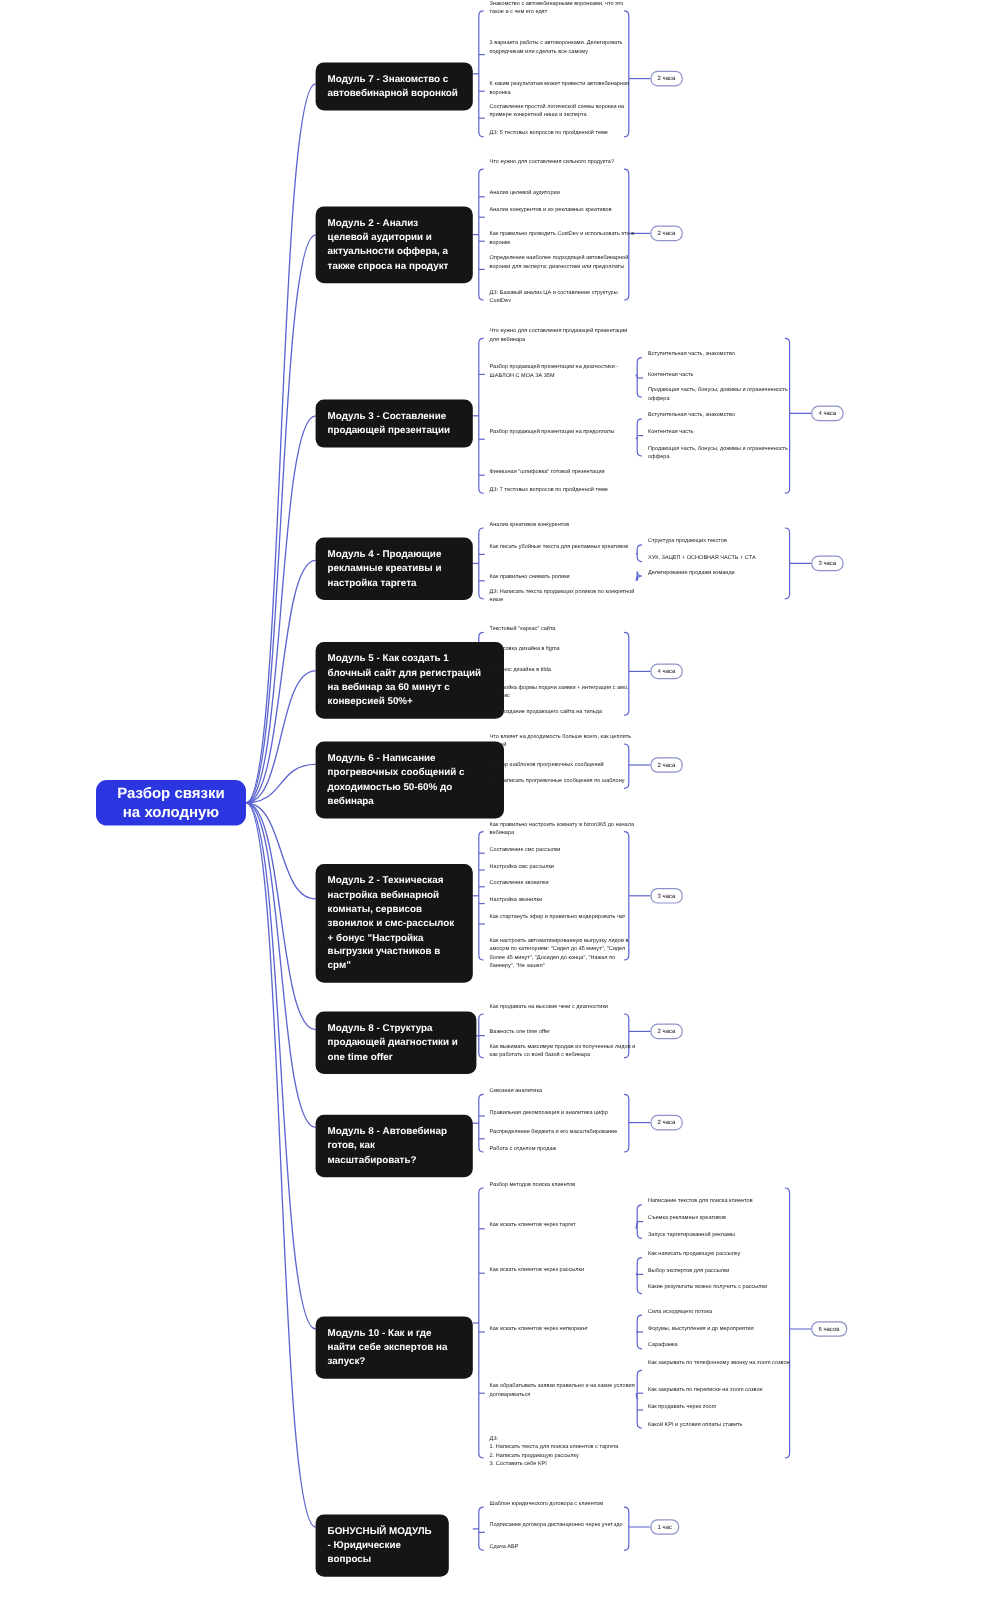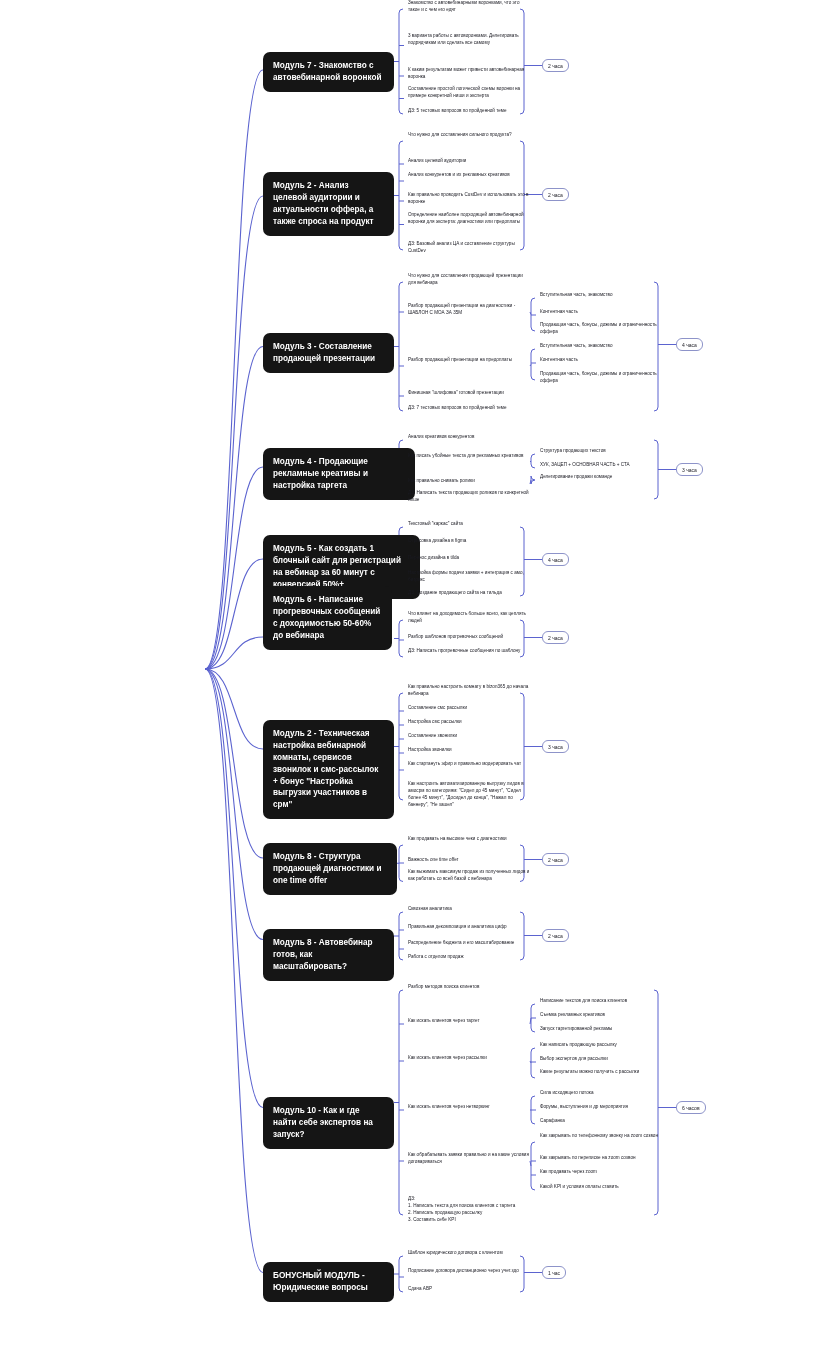--- a/index.html
+++ b/index.html
@@ -173,20 +173,21 @@
       <path d="M654,990 Q658,990 658,994 L658,1211 Q658,1215 654,1215" fill="none" stroke="#5b63cf" stroke-width="1"></path>
       <path d="M658,1107.5 L676,1107.5" fill="none" stroke="#5b63cf" stroke-width="1"></path>
       <path d="M205,669 C236.9,669 231.1,1272.5 263,1272.5" fill="none" stroke="#5b63cf" stroke-width="1.1"></path>
       <path d="M403,1256 Q399,1256 399,1260 L399,1288 Q399,1292 403,1292" fill="none" stroke="#5b63cf" stroke-width="1"></path>
       <path d="M399,1277 L404,1277" fill="none" stroke="#5b63cf" stroke-width="1"></path>
       <path d="M399,1274 L394,1274" fill="none" stroke="#5b63cf" stroke-width="1"></path>
       <path d="M520,1256 Q524,1256 524,1260 L524,1288 Q524,1292 520,1292" fill="none" stroke="#5b63cf" stroke-width="1"></path>
       <path d="M524,1272.5 L542,1272.5" fill="none" stroke="#5b63cf" stroke-width="1"></path>
     </svg>
 
+  <div class="root-node" style="left: 80px; top: 650px; width: 125px; height: 38px;">Разбор связки на холодную</div>
 
   <div id="nodes-host">
       <div class="module-node" style="left: 263px; top: 52px; width: 131px; min-height: 36px;">
         <span>Модуль 7 - Знакомство с автовебинарной воронкой</span>
       </div>
       <div class="leaf" style="left: 404px; top: 0px; width: 128px;">Знакомство с автовебинарными воронками, что это такое и с чем его едят</div>
       <div class="leaf" style="left: 404px; top: 33px; width: 128px;">3 варианта работы с автоворонками. Делегировать подрядчикам или сделать все самому</div>
       <div class="leaf" style="left: 404px; top: 67px; width: 128px;">К каким результатам может привести автовебинарная воронка</div>
       <div class="leaf" style="left: 404px; top: 86px; width: 128px;">Составление простой логической схемы воронки на примере конкретной ниши и эксперта</div>
       <div class="leaf" style="left: 404px; top: 108px; width: 128px;">ДЗ: 5 тестовых вопросов по пройденной теме</div>
@@ -209,41 +210,41 @@
       <div class="leaf" style="left: 536px; top: 292px; width: 126px;">Вступительная часть, знакомство</div>
       <div class="leaf" style="left: 536px; top: 309px; width: 126px;">Контентная часть</div>
       <div class="leaf" style="left: 536px; top: 322px; width: 126px;">Продающая часть, бонусы, дожимы и ограниченность оффера</div>
       <div class="leaf" style="left: 404px; top: 357px; width: 128px;">Разбор продающей презентации на предоплаты</div>
       <div class="leaf" style="left: 536px; top: 343px; width: 126px;">Вступительная часть, знакомство</div>
       <div class="leaf" style="left: 536px; top: 357px; width: 126px;">Контентная часть</div>
       <div class="leaf" style="left: 536px; top: 371px; width: 126px;">Продающая часть, бонусы, дожимы и ограниченность оффера</div>
       <div class="leaf" style="left: 404px; top: 390px; width: 128px;">Финишная "шлифовка" готовой презентации</div>
       <div class="leaf" style="left: 404px; top: 405px; width: 128px;">ДЗ: 7 тестовых вопросов по пройденной теме</div>
       <div class="badge" style="left: 676px; top: 338px;">4 часа</div>
-      <div class="module-node" style="left: 263px; top: 448px; width: 152px; min-height: 38px;">
+      <div class="module-node" style="left: 263px; top: 448px; width: 131px; min-height: 38px;">
         <span>Модуль 4 - Продающие рекламные креативы и настройка таргета</span>
       </div>
       <div class="leaf" style="left: 404px; top: 434px; width: 128px;">Анализ креативов конкурентов</div>
       <div class="leaf" style="left: 404px; top: 453px; width: 128px;">Как писать убойные текста для рекламных креативов</div>
       <div class="leaf" style="left: 536px; top: 448px; width: 126px;">Структура продающих текстов</div>
       <div class="leaf" style="left: 536px; top: 462px; width: 126px;">ХУК, ЗАЦЕП + ОСНОВНАЯ ЧАСТЬ + СТА</div>
       <div class="leaf" style="left: 404px; top: 478px; width: 128px;">Как правильно снимать ролики</div>
       <div class="leaf" style="left: 536px; top: 474px; width: 126px;">Делегирование продажи команде</div>
       <div class="leaf" style="left: 404px; top: 490px; width: 128px;">ДЗ: Написать текста продающих роликов по конкретной нише</div>
       <div class="badge" style="left: 676px; top: 463px;">3 часа</div>
       <div class="module-node" style="left: 263px; top: 535px; width: 157px; min-height: 48px;">
         <span>Модуль 5 - Как создать 1 блочный сайт для регистраций на вебинар за 60 минут с конверсией 50%+</span>
       </div>
       <div class="leaf" style="left: 404px; top: 521px; width: 128px;">Текстовый "каркас" сайта</div>
       <div class="leaf" style="left: 404px; top: 538px; width: 128px;">Отрисовка дизайна в figma</div>
       <div class="leaf" style="left: 404px; top: 555px; width: 128px;">Перенос дизайна в tilda</div>
       <div class="leaf" style="left: 404px; top: 570px; width: 128px;">Настройка формы подачи заявки + интеграция с амо, битрикс</div>
       <div class="leaf" style="left: 404px; top: 590px; width: 128px;">ДЗ: Создание продающего сайта на тильда</div>
       <div class="badge" style="left: 542px; top: 553px;">4 часа</div>
-      <div class="module-node" style="left: 263px; top: 586px; width: 129px; min-height: 38px;">
+      <div class="module-node" style="left: 263px; top: 618px; width: 157px; min-height: 38px;">
         <span>Модуль 6 - Написание прогревочных сообщений с доходимостью 50-60% до вебинара</span>
       </div>
       <div class="leaf" style="left: 404px; top: 611px; width: 128px;">Что влияет на доходимость больше всего, как цеплять людей</div>
       <div class="leaf" style="left: 404px; top: 634px; width: 128px;">Разбор шаблонов прогревочных сообщений</div>
       <div class="leaf" style="left: 404px; top: 648px; width: 128px;">ДЗ: Написать прогревочные сообщения по шаблону</div>
       <div class="badge" style="left: 542px; top: 631px;">2 часа</div>
       <div class="module-node" style="left: 263px; top: 720px; width: 131px; min-height: 58px;">
         <span>Модуль 2 - Техническая настройка вебинарной комнаты, сервисов звонилок и смс-рассылок + бонус "Настройка выгрузки участников в срм"</span>
       </div>
       <div class="leaf" style="left: 404px; top: 684px; width: 128px;">Как правильно настроить комнату в bizon365 до начала вебинара</div>
@@ -288,21 +289,21 @@
       <div class="leaf" style="left: 404px; top: 1152px; width: 128px;">Как обрабатывать заявки правильно и на какие условия договариваться</div>
       <div class="leaf" style="left: 536px; top: 1133px; width: 126px;">Как закрывать по телефонному звонку на zoom созвон</div>
       <div class="leaf" style="left: 536px; top: 1155px; width: 126px;">Как закрывать по переписке на zoom созвон</div>
       <div class="leaf" style="left: 536px; top: 1169px; width: 126px;">Как продавать через zoom</div>
       <div class="leaf" style="left: 536px; top: 1184px; width: 126px;">Какой KPI и условия оплаты ставить</div>
       <div class="leaf multiline" style="left: 404px; top: 1196px; width: 128px;">ДЗ:
 1. Написать текста для поиска клиентов с таргета
 2. Написать продающую рассылку
 3. Составить себе KPI</div>
       <div class="badge" style="left: 676px; top: 1101px;">6 часов</div>
-      <div class="module-node" style="left: 263px; top: 1262px; width: 131px; min-height: 21px;">
+      <div class="module-node" style="left: 263px; top: 1262px; width: 111px; min-height: 21px;">
         <span>БОНУСНЫЙ МОДУЛЬ - Юридические вопросы</span>
       </div>
       <div class="leaf" style="left: 404px; top: 1250px; width: 128px;">Шаблон юридического договора с клиентом</div>
       <div class="leaf" style="left: 404px; top: 1268px; width: 128px;">Подписание договора дистанционно через учет.здо</div>
       <div class="leaf" style="left: 404px; top: 1286px; width: 128px;">Сдача АВР</div>
       <div class="badge" style="left: 542px; top: 1266px;">1 час</div>
     </div>
 </div>
 
 </body></html>

